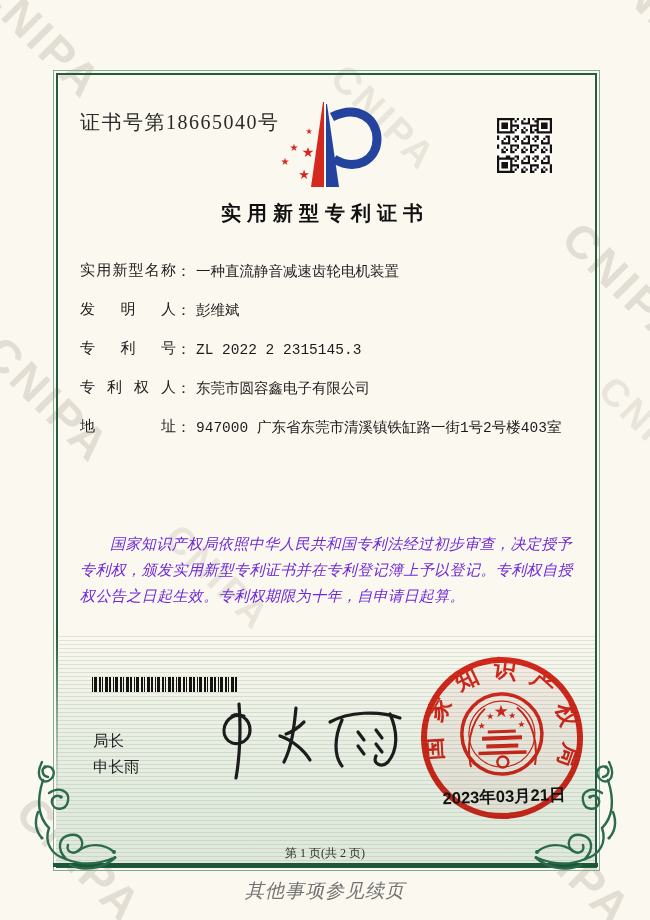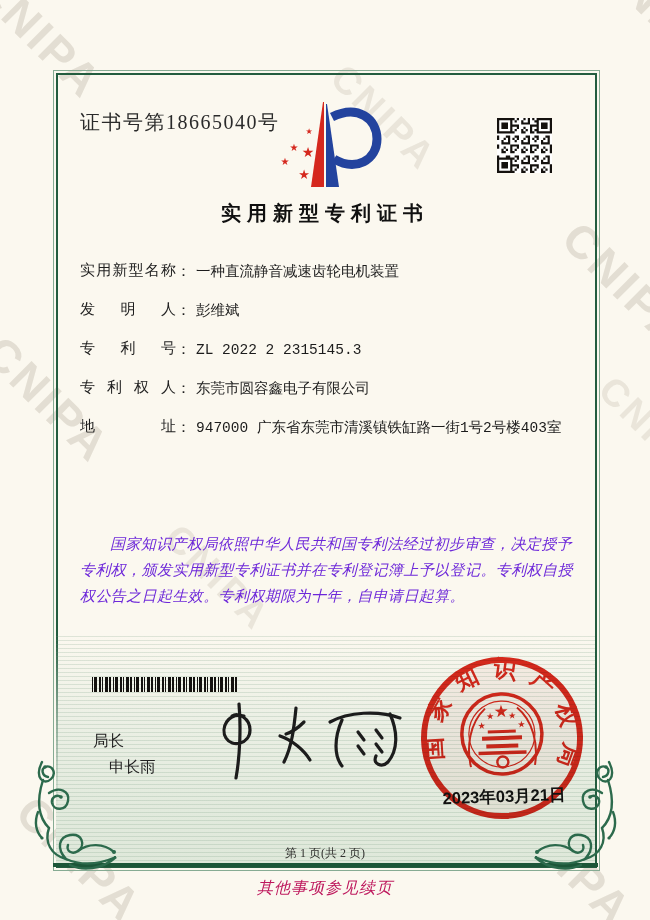--- a/index.html
+++ b/index.html
@@ -30,26 +30,26 @@
           font-size:15px;vertical-align:top;}
   .fcolon{font-size:15px;margin-right:5px;}
   .fvalue{font-size:14.5px;color:#1c1c1c;}
   .fvalue.fixed{display:inline-block;width:138px;}
   .paras{position:absolute;left:80px;top:532px;width:494px;font-size:15px;line-height:1.72;
          color:#6d28d9;letter-spacing:.4px;font-style:italic;}
   .paras p{margin:0;text-indent:2em;}
   .barcode{position:absolute;left:92px;top:677px;width:170px;height:15px;font-size:0;overflow:hidden;}
   .barcode i{display:inline-block;height:100%;background:#14110e;}
   .signer-title{position:absolute;left:93px;top:731px;font-size:15.5px;font-family:"Liberation Sans","DejaVu Sans",sans-serif;color:#222;}
-  .signer-name{position:absolute;left:93px;top:757px;font-size:15.5px;font-family:"Liberation Sans","DejaVu Sans",sans-serif;color:#222;margin-left:16px;}
+  .signer-name{position:absolute;left:93px;top:757px;font-size:15.5px;font-family:"Liberation Sans","DejaVu Sans",sans-serif;color:#222;}
   .autograph{position:absolute;left:192px;top:698px;width:230px;height:85px;}
   .seal{position:absolute;left:408px;top:650px;width:190px;height:175px;mix-blend-mode:multiply;transform:rotate(-2deg);}
   .page-number{position:absolute;left:0;top:845px;width:650px;text-align:center;font-size:12px;color:#30302e;}
-  .note{position:absolute;left:0;top:878px;width:650px;text-align:center;font-size:16px;
-        font-style:italic;color:#be185d;letter-spacing:1px;}
+  .note{position:absolute;left:0;top:878px;width:650px;text-align:center;font-size:19px;
+        font-style:italic;color:#737373;letter-spacing:1px;}
 </style>
 </head>
 <body>
 
 <div class="page">
 
   <div class="wm" style="left:-38px;top:8px;">CNIPA</div>
   <div class="wm" style="left:583px;top:-16px;">CNIPA</div>
   <div class="wm small" style="left:318px;top:96px;">CNIPA</div>
   <div class="wm" style="left:548px;top:258px;">CNIPA</div>

